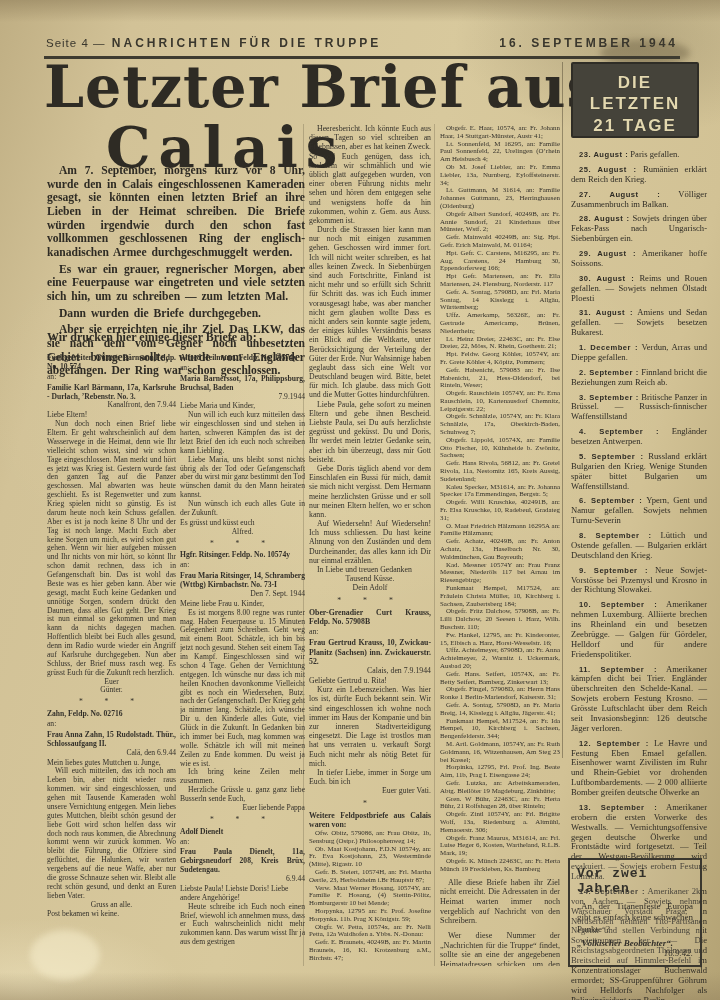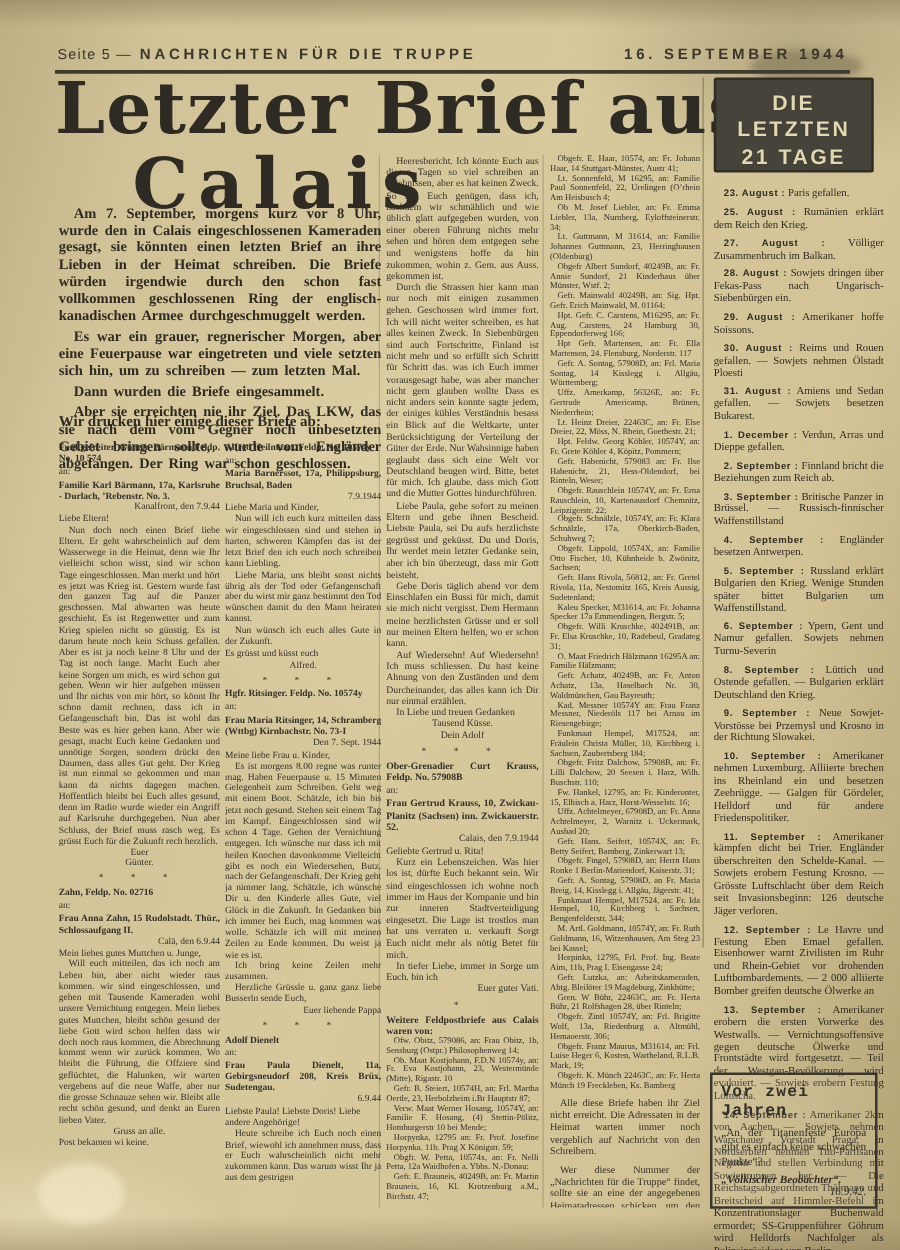--- a/index.html
+++ b/index.html
@@ -70,37 +70,37 @@
 <body>
 
 <div class="paper">
   <div class="edge top"></div>
   <div class="edge bot"></div>
   <div class="stain" style="left:600px;top:40px;width:90px;height:26px;background:rgba(60,50,30,.28);"></div>
   <div class="stain" style="left:30px;top:930px;width:70px;height:50px;background:rgba(250,242,210,.5);"></div>
 
   <div class="hdr">
     <div>
-      <span class="pg">Seite 5 —</span>
+      <span class="pg">Seite 4 —</span>
       <span>NACHRICHTEN FÜR DIE TRUPPE</span>
     </div>
     <div>16. SEPTEMBER 1944</div>
   </div>
   <div class="hrule"></div>
 
   <div class="headline">
     <div class="l1">Letzter Brief aus</div>
     <div class="l2">Calais</div>
   </div>
 
   <div class="intro">
 
   <p>Am 7. September, morgens kurz vor 8 Uhr, wurde den in Calais eingeschlossenen Kameraden gesagt, sie könnten einen letzten Brief an ihre Lieben in der Heimat schreiben.  Die Briefe würden irgendwie durch den schon fast vollkommen geschlossenen Ring der englisch-kanadischen Armee durchgeschmuggelt werden.</p>
       <p>Es war ein grauer, regnerischer Morgen, aber eine Feuerpause war eingetreten und viele setzten sich hin, um zu schreiben — zum letzten Mal.</p>
-      <p>Dann wurden die Briefe eingesammelt.</p>
+      <p>Dann wurden die Briefe durchgegeben.</p>
       <p>Aber sie erreichten nie ihr Ziel.  Das LKW, das sie nach dem vom Gegner noch unbesetzten Gebiet bringen sollte, wurde vom Engländer abgefangen. Der Ring war schon geschlossen.</p>
     </div>
   <p class="lead">Wir drucken hier einige dieser Briefe ab:</p>
 
   <div class="col c1">
 
   <p class="s-addr">Funkgefreiter Günter Bärmann,Feldp. No. 10 574</p>
       <p class="s-plain">an:</p>
       <p class="s-addr">Familie Karl Bärmann, 17a, Karlsruhe - Durlach, ʼRebenstr. No. 3.</p>
       <p class="s-right">Kanalfront, den 7.9.44</p>

